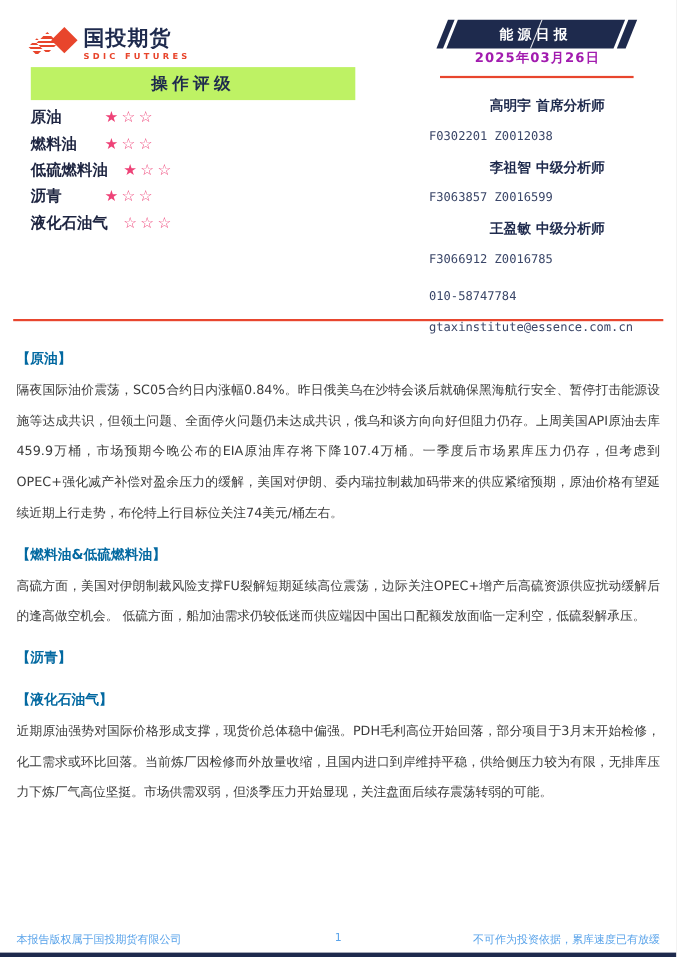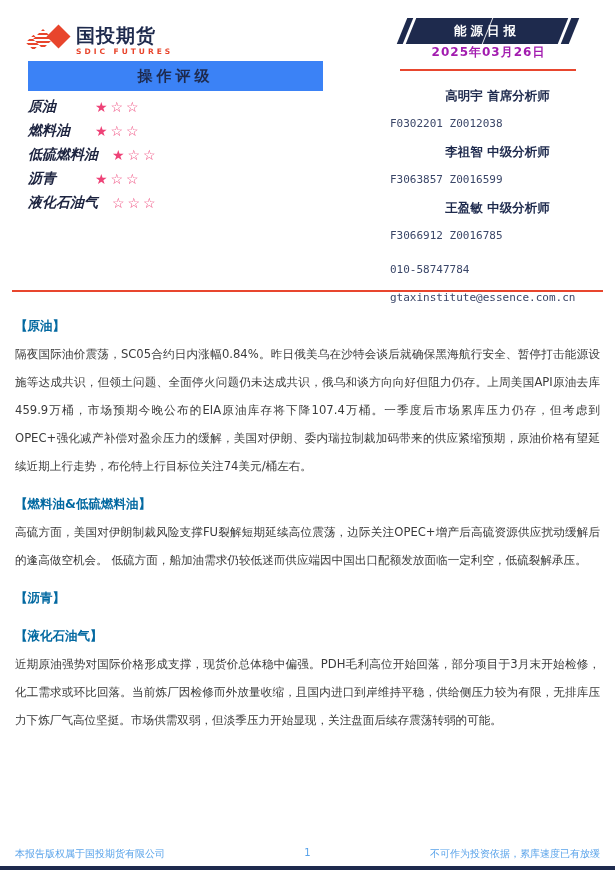--- a/index.html
+++ b/index.html
@@ -32,25 +32,25 @@
   .banner-title { position:absolute; inset:0; transform:skewX(22deg);
                   color:#ffffff; font-size:12.5px; font-weight:bold; letter-spacing:4px;
                   display:flex; align-items:center; justify-content:center; }
   .banner-divider { position:absolute; left:50%; top:0; width:1px; height:100%; background:#ffffff; opacity:.9; }
   .report-date { position:absolute; left:402px; top:44px; width:173px; text-align:center;
                  color:#a21caf; font-size:12px; font-weight:bold; letter-spacing:1px; }
   .date-rule { position:absolute; left:400px; top:69px; width:176px; height:2px; background:#e8462e; }
 
   
   .ratings-banner { position:absolute; left:28px; top:61px; width:295px; height:30px;
-                    background:#3b82f6; color:#1e2a4d; font-size:15px; font-weight:bold;
+                    background:#bef264; color:#1e2a4d; font-size:15px; font-weight:bold;
                     letter-spacing:4px; text-align:center; line-height:30px; }
   .ratings { position:absolute; left:28px; top:95px; width:300px; }
   .rating-row { display:flex; align-items:center; height:24px; }
-  .rating-label { min-width:53px; margin-right:14px; font-size:14px; font-weight:bold; color:#1d2440;font-style:italic; }
+  .rating-label { min-width:53px; margin-right:14px; font-size:14px; font-weight:bold; color:#1d2440; }
   .rating-stars { font-size:14px; color:#ee4277; letter-spacing:3px; white-space:nowrap; }
 
   
   .analysts { position:absolute; left:390px; top:82px; width:215px; }
   .an-line { height:28px; line-height:28px; white-space:nowrap; }
   .an-name { font-size:12.5px; font-weight:bold; color:#1e2a4d;text-align:center; }
   .an-code, .contact-line { font-family:"DejaVu Sans Mono", monospace; font-size:11px; color:#3a4668; }
   .contact-block { margin-top:6px; }
   .header-rule { position:absolute; left:12px; top:290px; width:591px; height:2px; background:#e8462e; }
 

